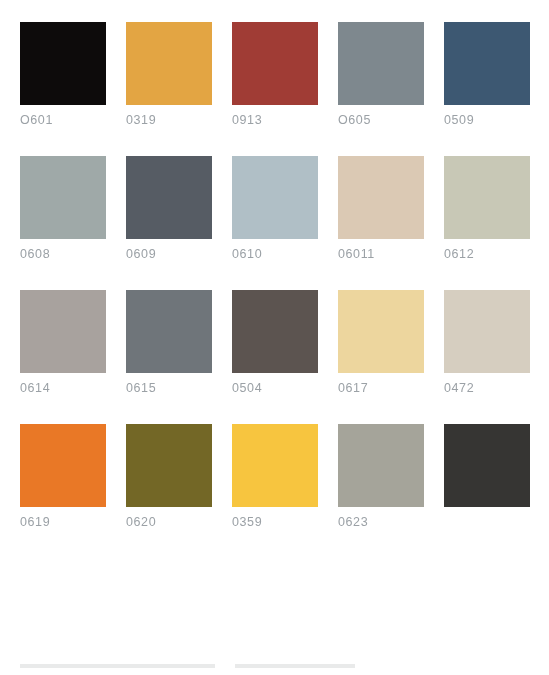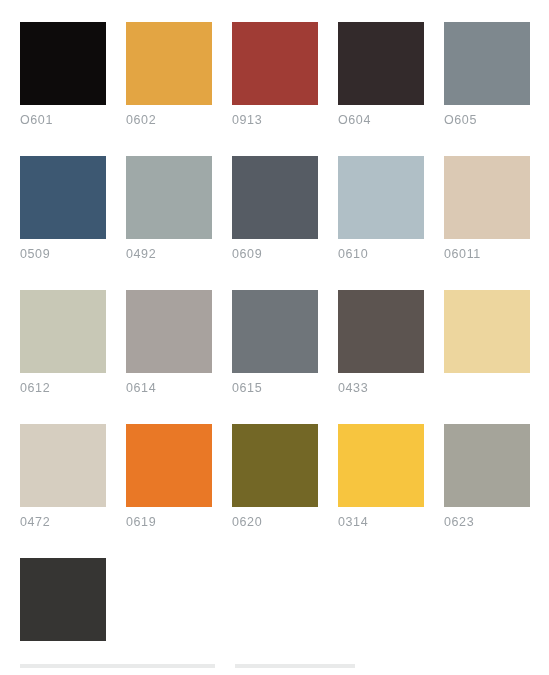--- a/index.html
+++ b/index.html
@@ -82,41 +82,37 @@
 <div id="palette-sheet">
 
   <div class="swatch-grid">
 
   <div class="swatch-cell">
         <div class="swatch-chip" style="background: rgb(13, 11, 11);"></div>
         <div class="swatch-label">O601</div>
       </div>
       <div class="swatch-cell">
         <div class="swatch-chip" style="background: rgb(227, 165, 67);"></div>
-        <div class="swatch-label">0602</div>
+        <div class="swatch-label">0319</div>
       </div>
       <div class="swatch-cell">
         <div class="swatch-chip" style="background: rgb(160, 60, 53);"></div>
         <div class="swatch-label">0913</div>
-      </div>
-      <div class="swatch-cell">
-        <div class="swatch-chip" style="background: rgb(51, 42, 43);"></div>
-        <div class="swatch-label">O604</div>
       </div>
       <div class="swatch-cell">
         <div class="swatch-chip" style="background: rgb(126, 136, 142);"></div>
         <div class="swatch-label">O605</div>
       </div>
       <div class="swatch-cell">
         <div class="swatch-chip" style="background: rgb(61, 88, 114);"></div>
         <div class="swatch-label">0509</div>
       </div>
       <div class="swatch-cell">
         <div class="swatch-chip" style="background: rgb(159, 169, 168);"></div>
-        <div class="swatch-label">0492</div>
+        <div class="swatch-label">0608</div>
       </div>
       <div class="swatch-cell">
         <div class="swatch-chip" style="background: rgb(86, 92, 100);"></div>
         <div class="swatch-label">0609</div>
       </div>
       <div class="swatch-cell">
         <div class="swatch-chip" style="background: rgb(176, 191, 198);"></div>
         <div class="swatch-label">0610</div>
       </div>
       <div class="swatch-cell">
@@ -130,40 +126,41 @@
       <div class="swatch-cell">
         <div class="swatch-chip" style="background: rgb(168, 162, 158);"></div>
         <div class="swatch-label">0614</div>
       </div>
       <div class="swatch-cell">
         <div class="swatch-chip" style="background: rgb(111, 117, 122);"></div>
         <div class="swatch-label">0615</div>
       </div>
       <div class="swatch-cell">
         <div class="swatch-chip" style="background: rgb(92, 84, 80);"></div>
-        <div class="swatch-label">0433</div>
+        <div class="swatch-label">0504</div>
       </div>
       <div class="swatch-cell">
         <div class="swatch-chip" style="background: rgb(237, 214, 158);"></div>
+        <div class="swatch-label">0617</div>
       </div>
       <div class="swatch-cell">
         <div class="swatch-chip" style="background: rgb(214, 206, 192);"></div>
         <div class="swatch-label">0472</div>
       </div>
       <div class="swatch-cell">
         <div class="swatch-chip" style="background: rgb(233, 120, 38);"></div>
         <div class="swatch-label">0619</div>
       </div>
       <div class="swatch-cell">
         <div class="swatch-chip" style="background: rgb(115, 103, 38);"></div>
         <div class="swatch-label">0620</div>
       </div>
       <div class="swatch-cell">
         <div class="swatch-chip" style="background: rgb(247, 197, 63);"></div>
-        <div class="swatch-label">0314</div>
+        <div class="swatch-label">0359</div>
       </div>
       <div class="swatch-cell">
         <div class="swatch-chip" style="background: rgb(165, 164, 154);"></div>
         <div class="swatch-label">0623</div>
       </div>
       <div class="swatch-cell">
         <div class="swatch-chip" style="background: rgb(54, 53, 51);"></div>
       </div>
       <div class="swatch-cell is-empty">
         <div class="swatch-chip" style="background: transparent;"></div>

